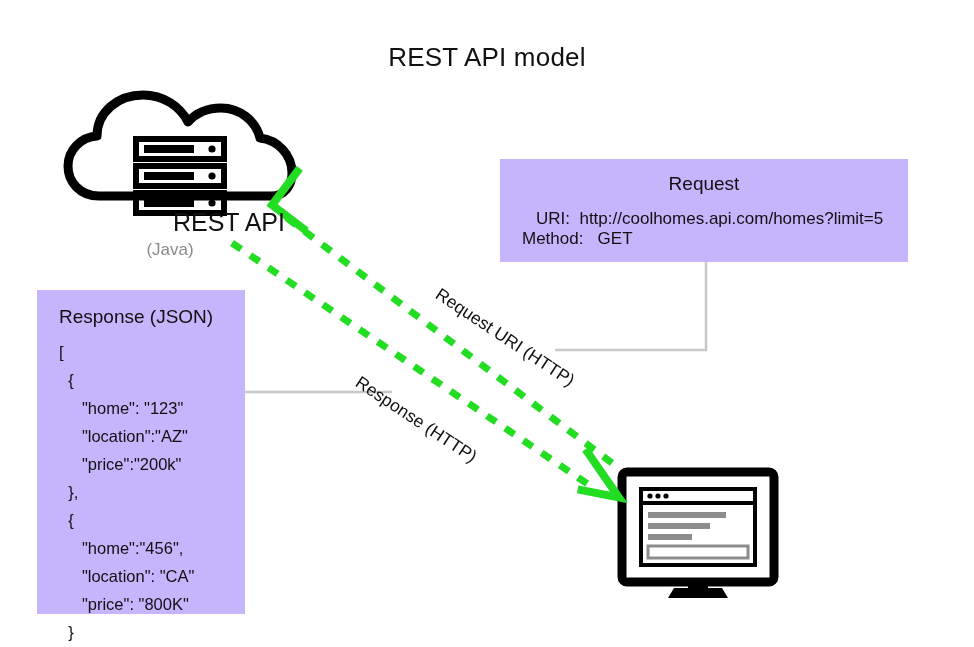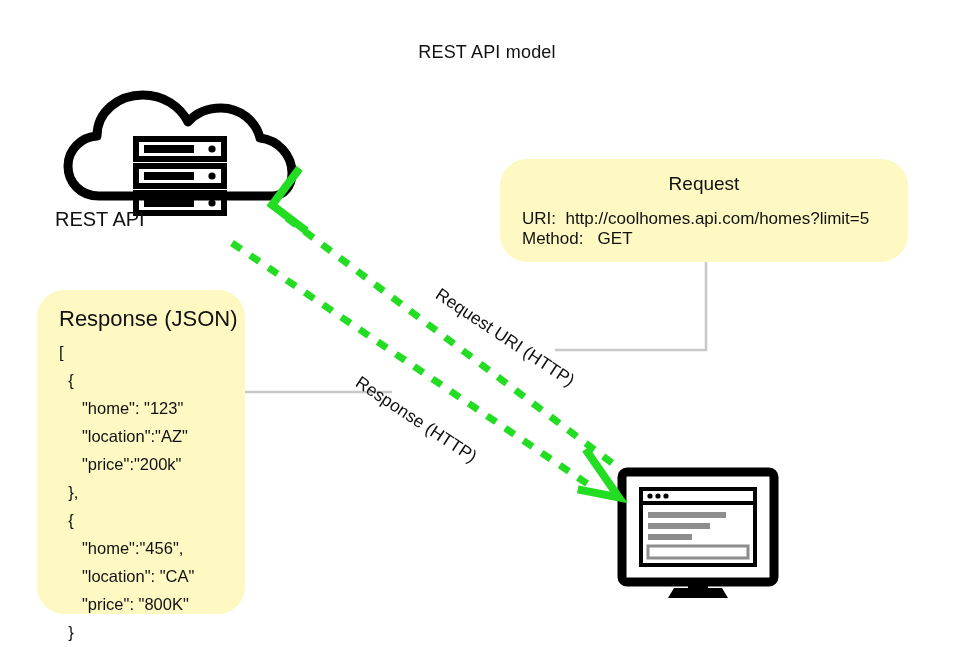--- a/index.html
+++ b/index.html
@@ -23,30 +23,29 @@
     height: 647px;
   }
 
   
   #page-title {
     position: absolute;
     left: 0;
     top: 42px;
     width: 974px;
     text-align: center;
-    font-size: 18px;
+    font-size: 26px;
     letter-spacing: 0.2px;
     color: #111111;
   }
 
   
   .panel {
     position: absolute;
-    background: #fef9c3;
-    border-radius: 27px;
+    background: #c4b5fd;
   }
   #request-panel {
     left: 500px;
     top: 159px;
     width: 408px;
     height: 103px;
   }
   #response-panel {
     left: 37px;
     top: 290px;
@@ -64,48 +63,48 @@
     color: #111111;
   }
 
   .req-line {
     position: absolute;
     left: 22px;
     font-size: 17px;
     color: #111111;
     white-space: pre;
   }
-  #request-uri-line { top: 50px; }
+  #request-uri-line { top: 50px; margin-left: 14px; }
   #request-method-line { top: 70px; }
 
   #response-heading {
     position: absolute;
     left: 22px;
     top: 16px;
-    font-size: 22px;
+    font-size: 19px;
     color: #111111;
   }
 
   #response-json {
     position: absolute;
     left: 22px;
     top: 48px;
     font-size: 16.5px;
     line-height: 28px;
     color: #111111;
     white-space: pre;
     margin: 0;
     font-family: "Liberation Sans", sans-serif;
   }
 
   
   .node-label {
     position: absolute;
-    text-align: left;
-    font-size: 20px;
+    text-align: right;
+    font-size: 25px;
     color: #111111;
   }
   .node-sublabel {
     position: absolute;
     text-align: center;
     font-size: 17px;
     color: #8a8a8a;
   }
   #rest-api-label { left: 55px; top: 208px; width: 230px; }
   #rest-api-sublabel { left: 55px; top: 240px; width: 230px; }
@@ -228,18 +227,19 @@
   },
   {
      "home":"456",
      "location": "CA"
      "price": "800K"
   }
 ]</pre>
   </div>
 
   <div class="node-label" id="rest-api-label">REST API</div>
+  <div class="node-sublabel" id="rest-api-sublabel">(Java)</div>
 
 
   <div class="arrow-label" id="request-arrow-label">Request URI (HTTP)</div>
   <div class="arrow-label" id="response-arrow-label">Response (HTTP)</div>
 
 </div>
 
 </body></html>

